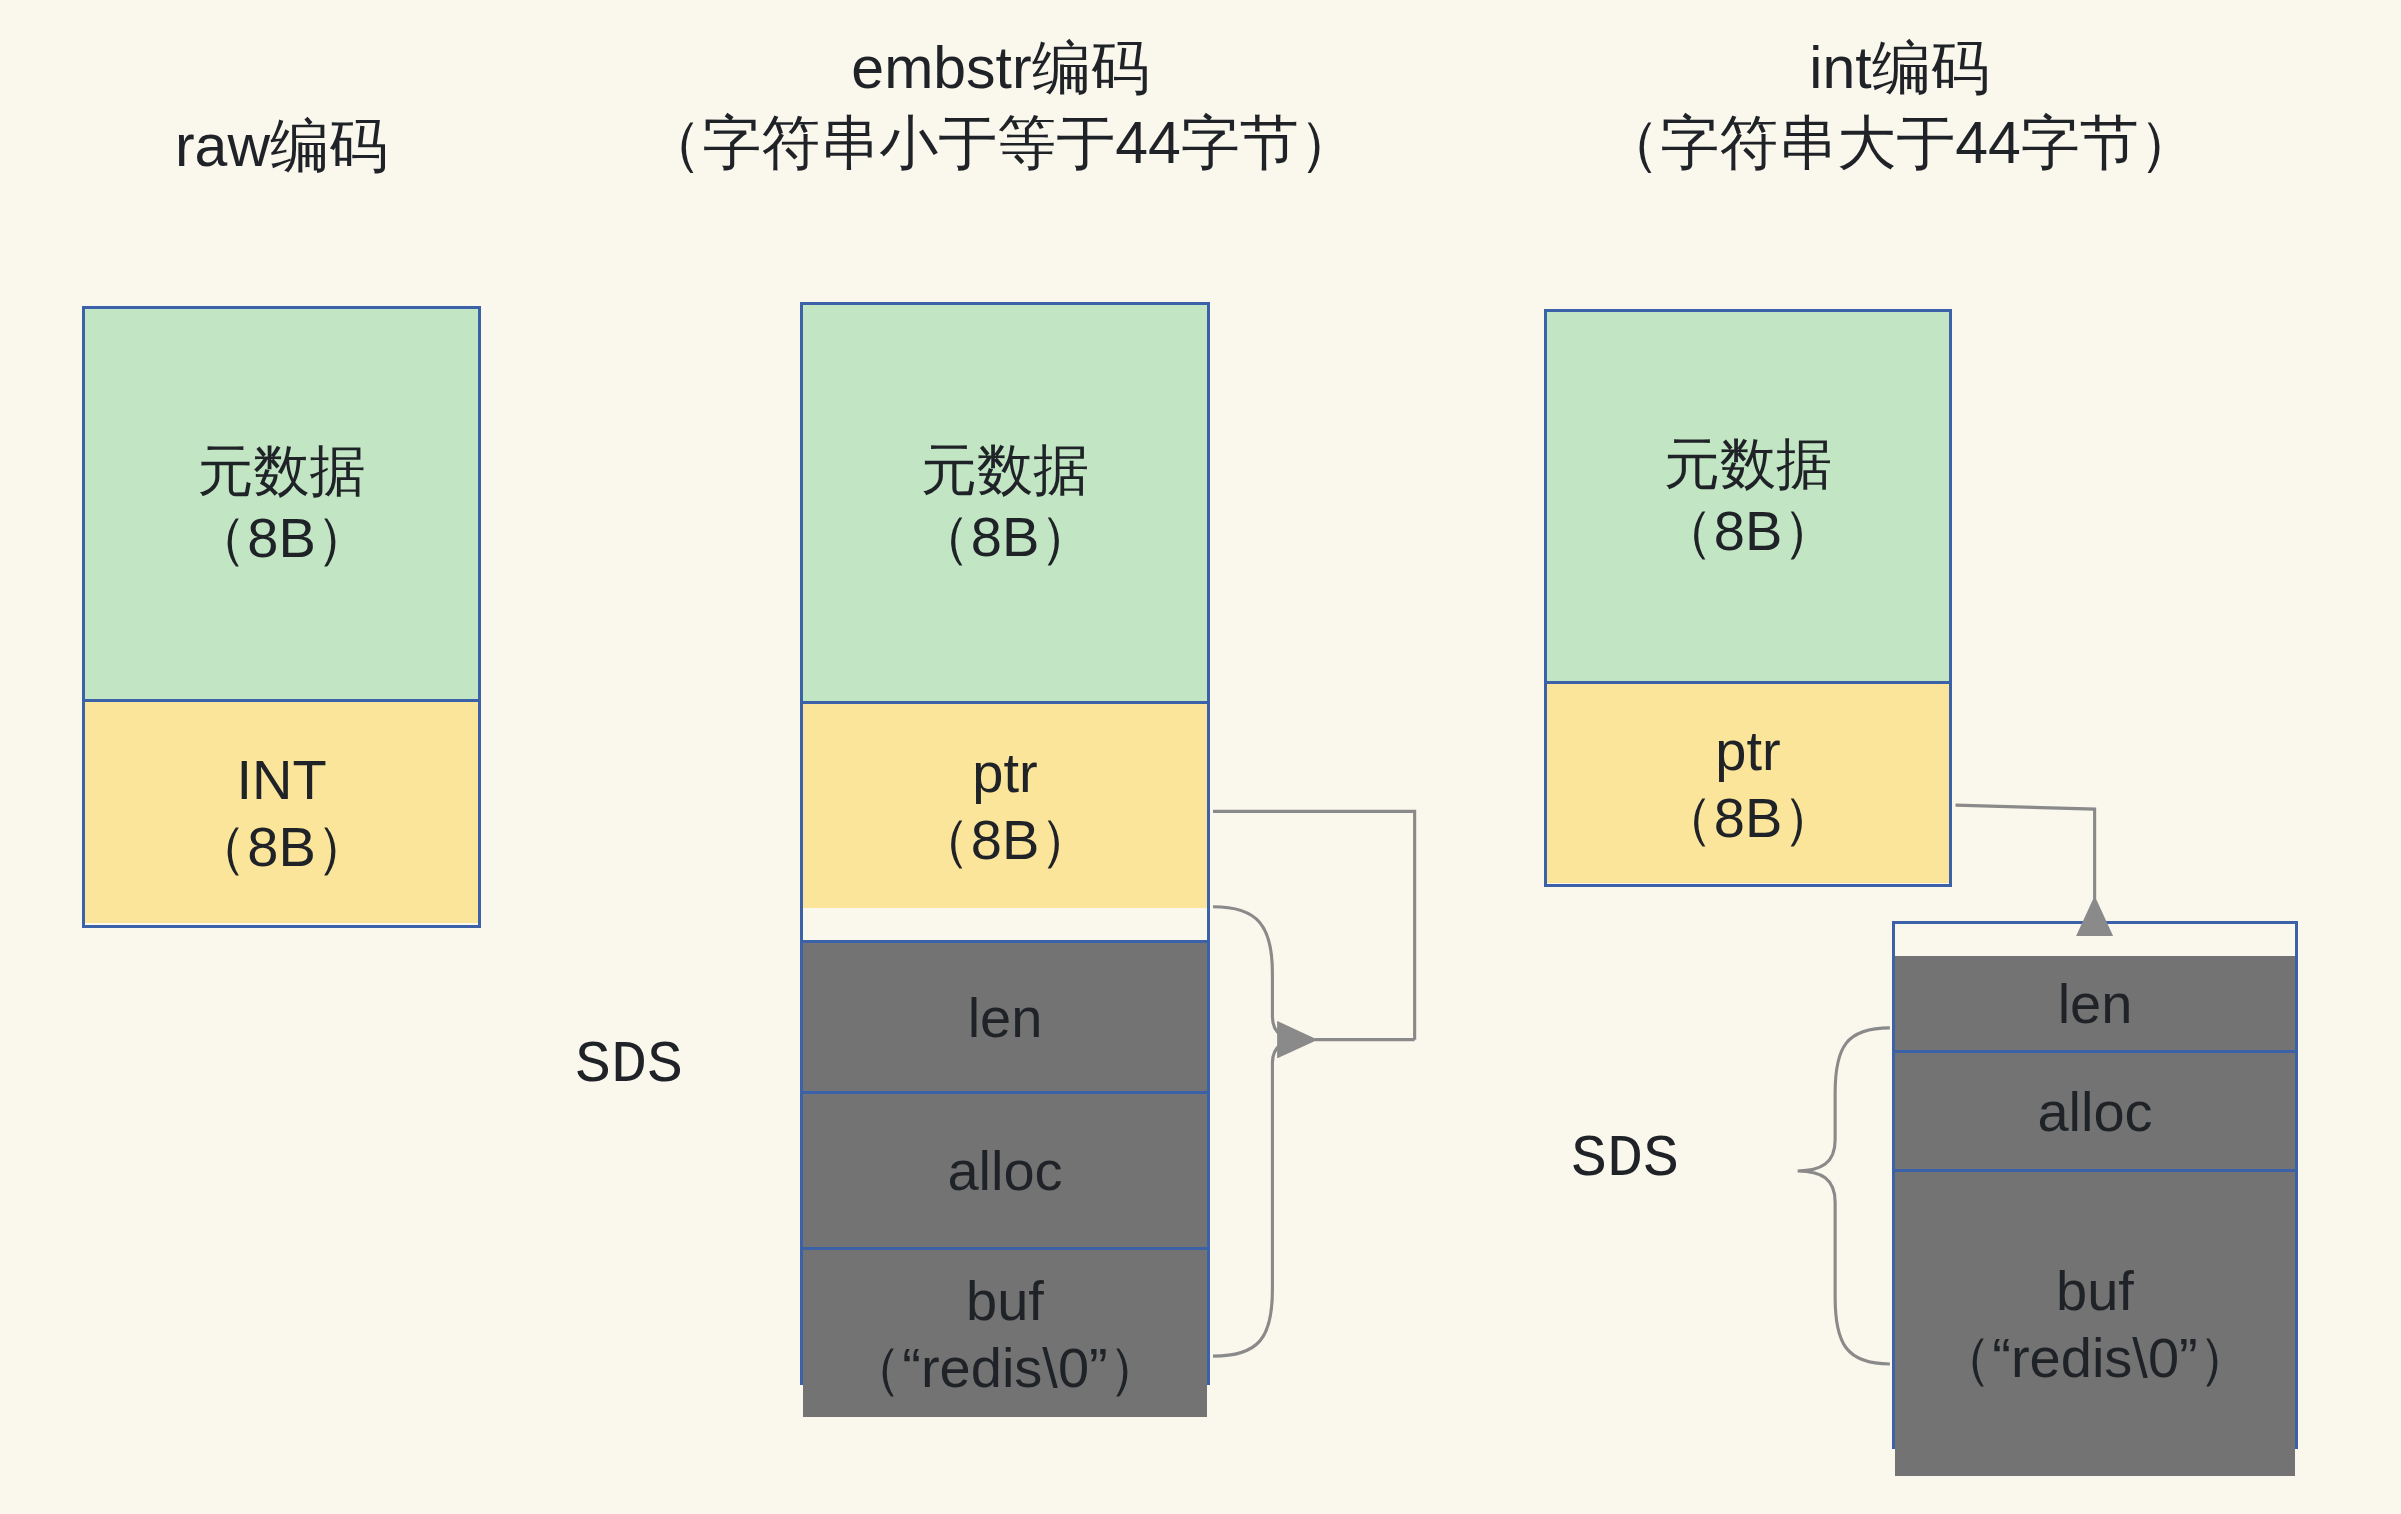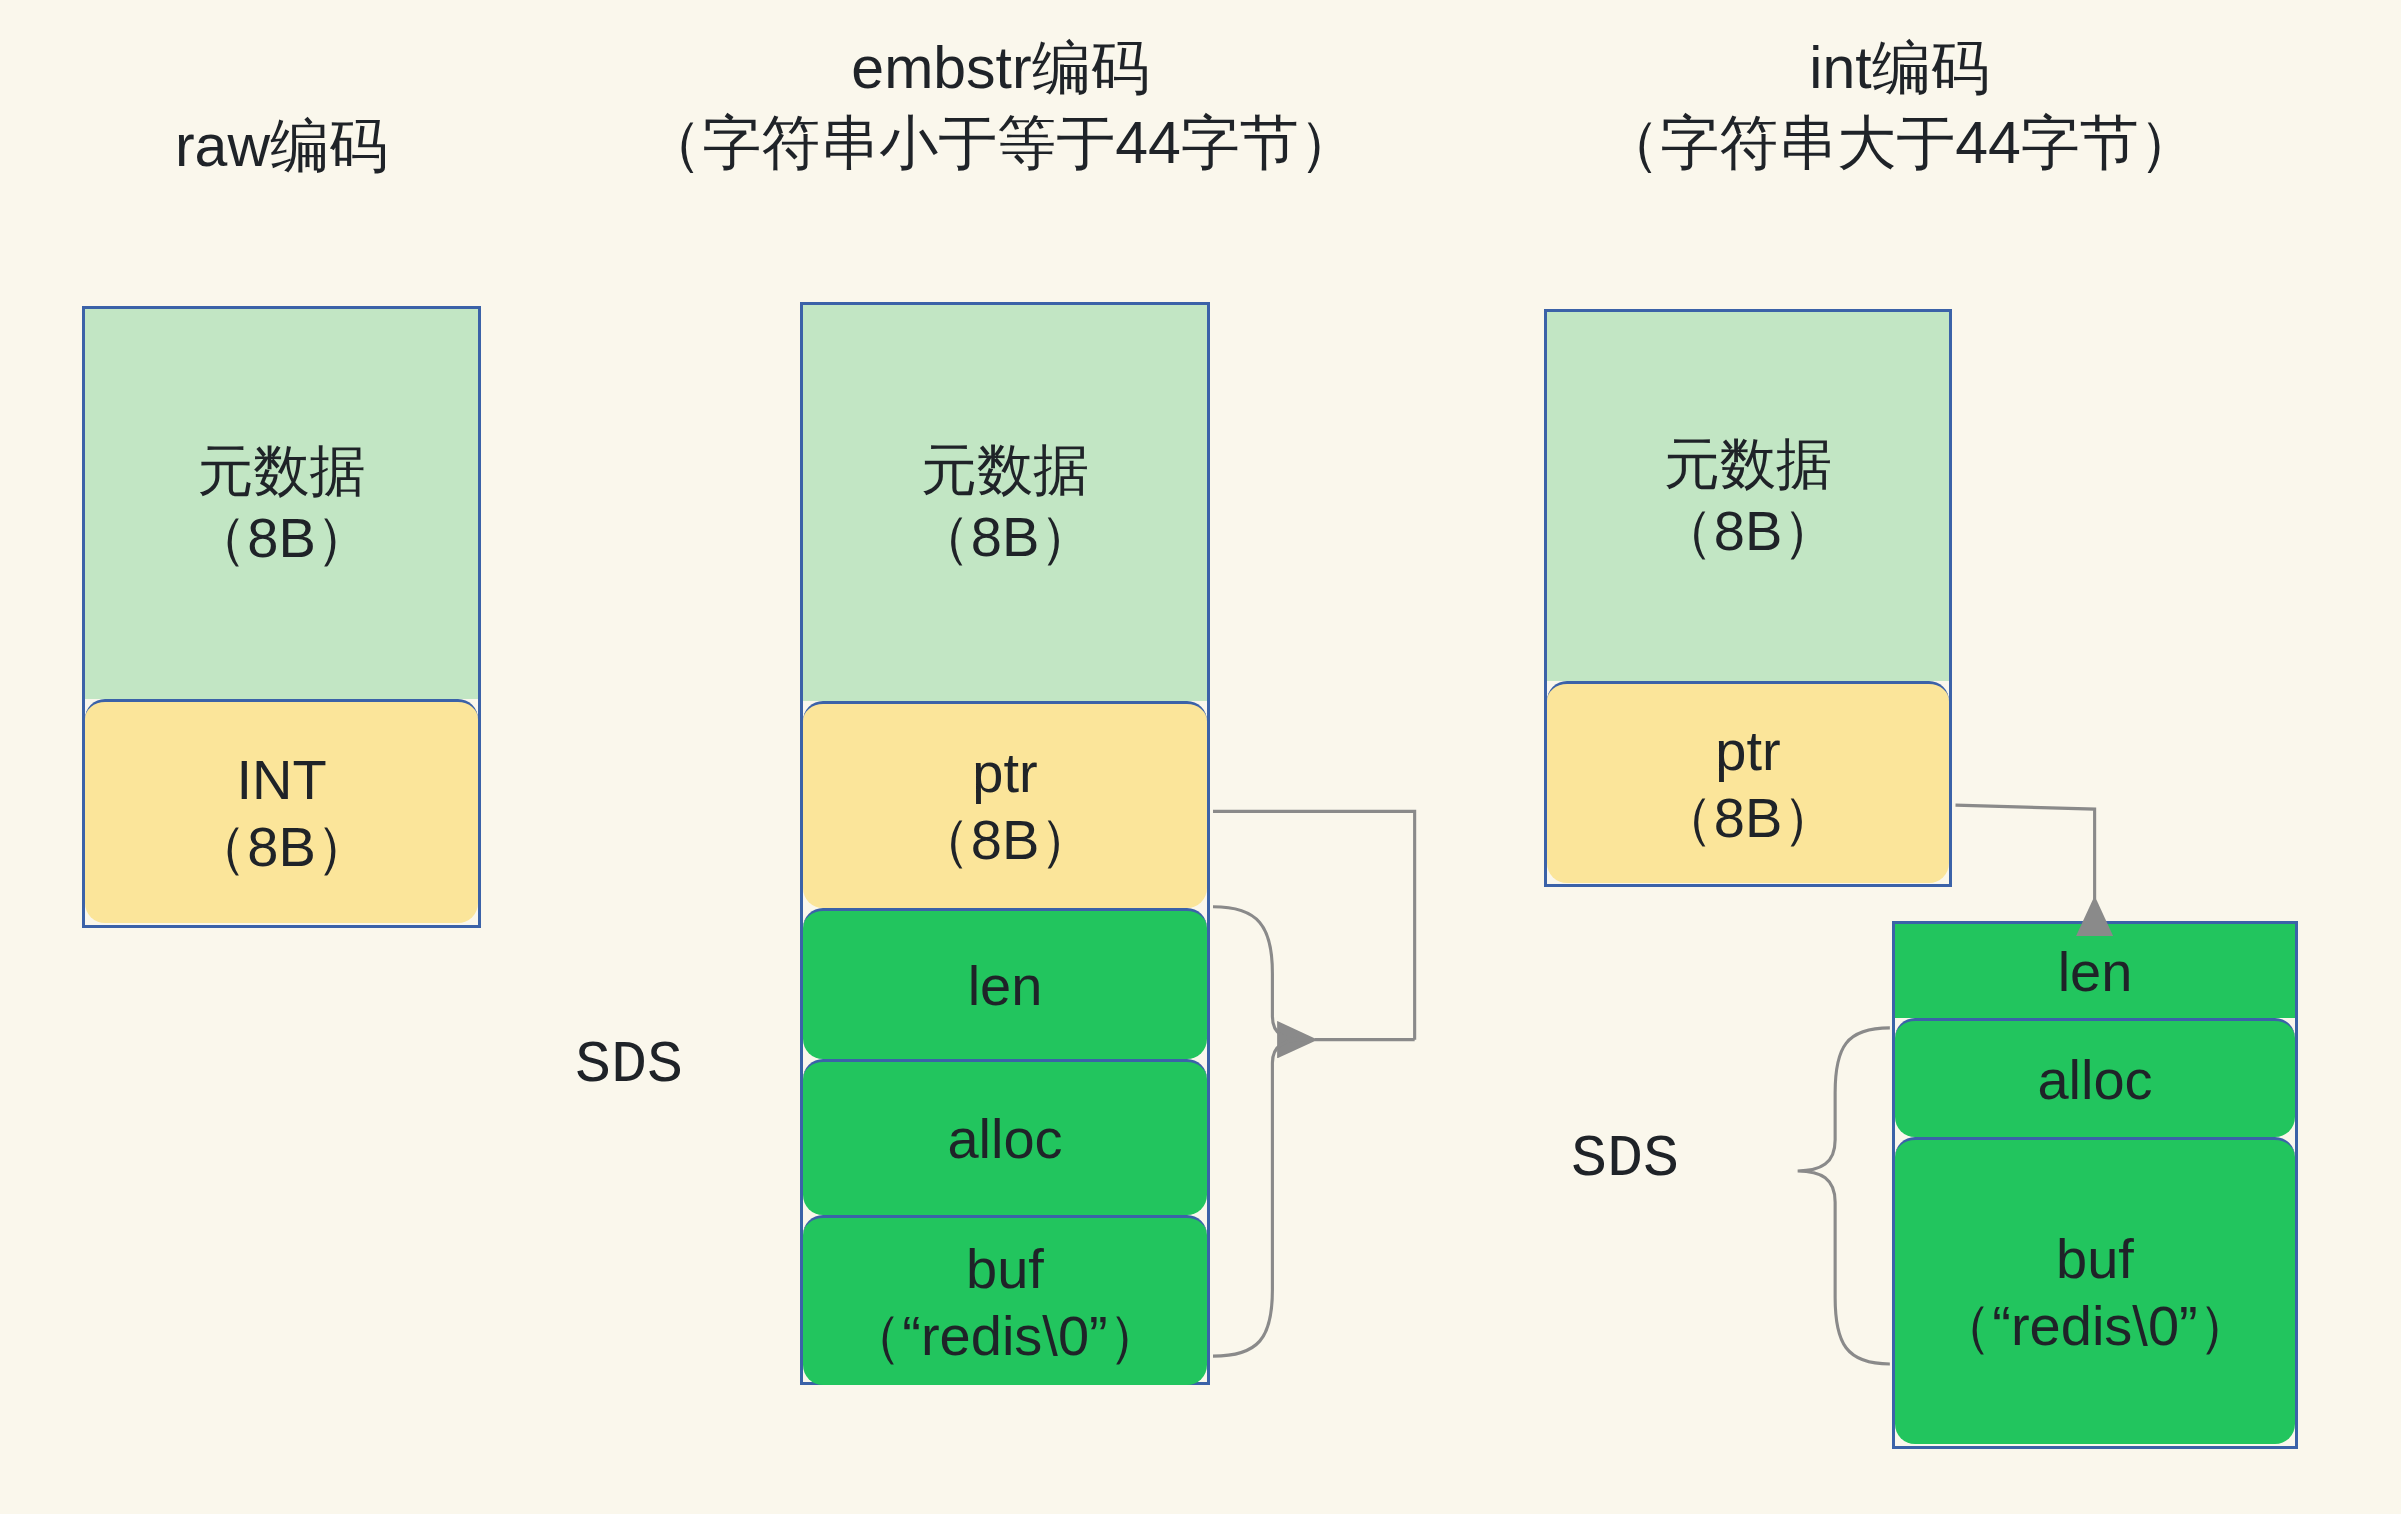--- a/index.html
+++ b/index.html
@@ -41,22 +41,22 @@
     align-items:center;
     justify-content:center;
     text-align:center;
     font-size:56px;
     line-height:67px;
     white-space:pre-line;
     color:#1f2328;
   }
   .cell.green{background:#c2e6c4;}
   .cell.yellow{background:#fbe59a;}
-  .cell.plain{background:#22c55e;}
-  .divider-top{border-top:3.9px solid #3b62a8;border-radius:20px;}
+  .cell.plain{background:#737373;margin-top:32px;}
+  .divider-top{border-top:3.9px solid #3b62a8;}
 
   .sdslabel{
     position:absolute;
     font-size:60px;
     line-height:67px;
     color:#1f2328;
     white-space:nowrap;
     font-family:Liberation Mono, monospace;
   }
 

